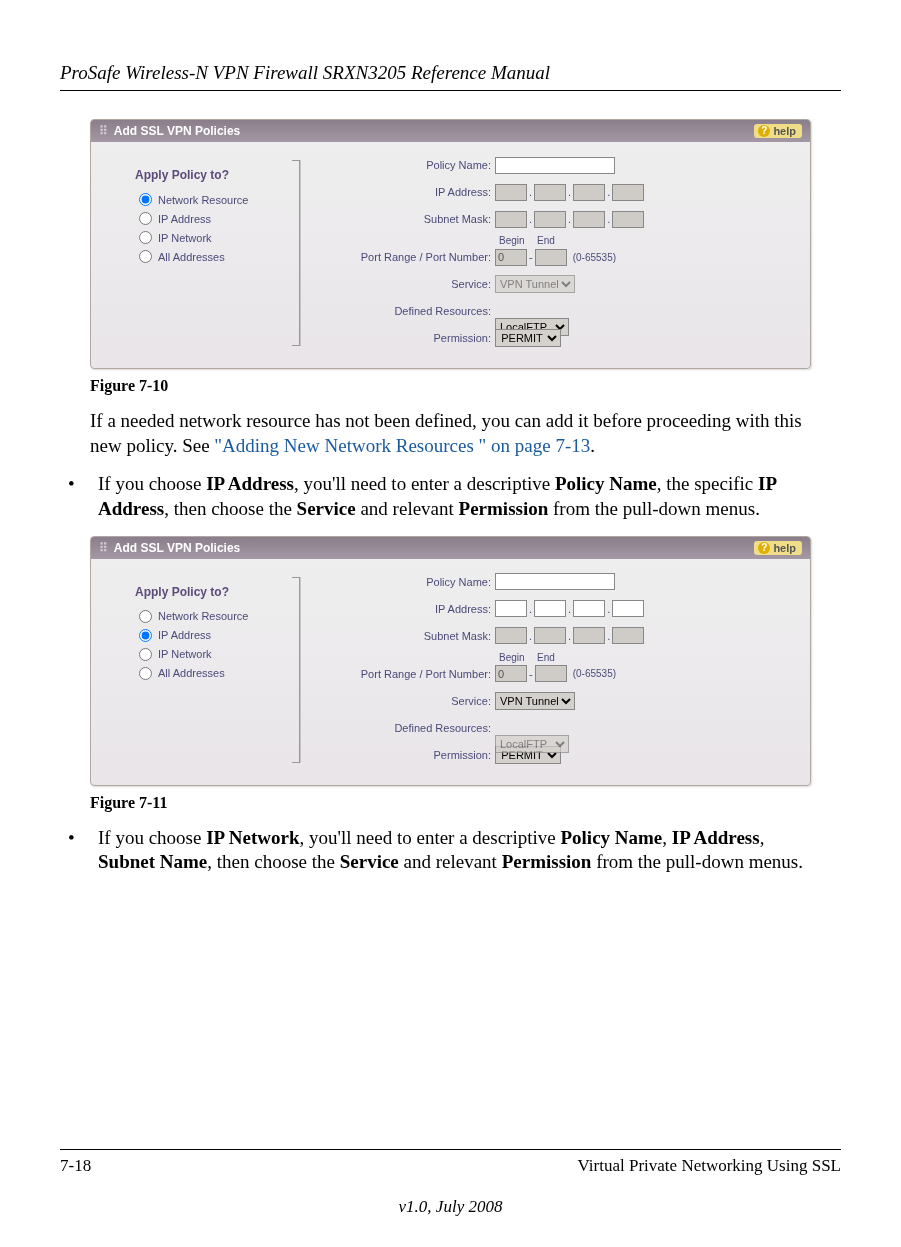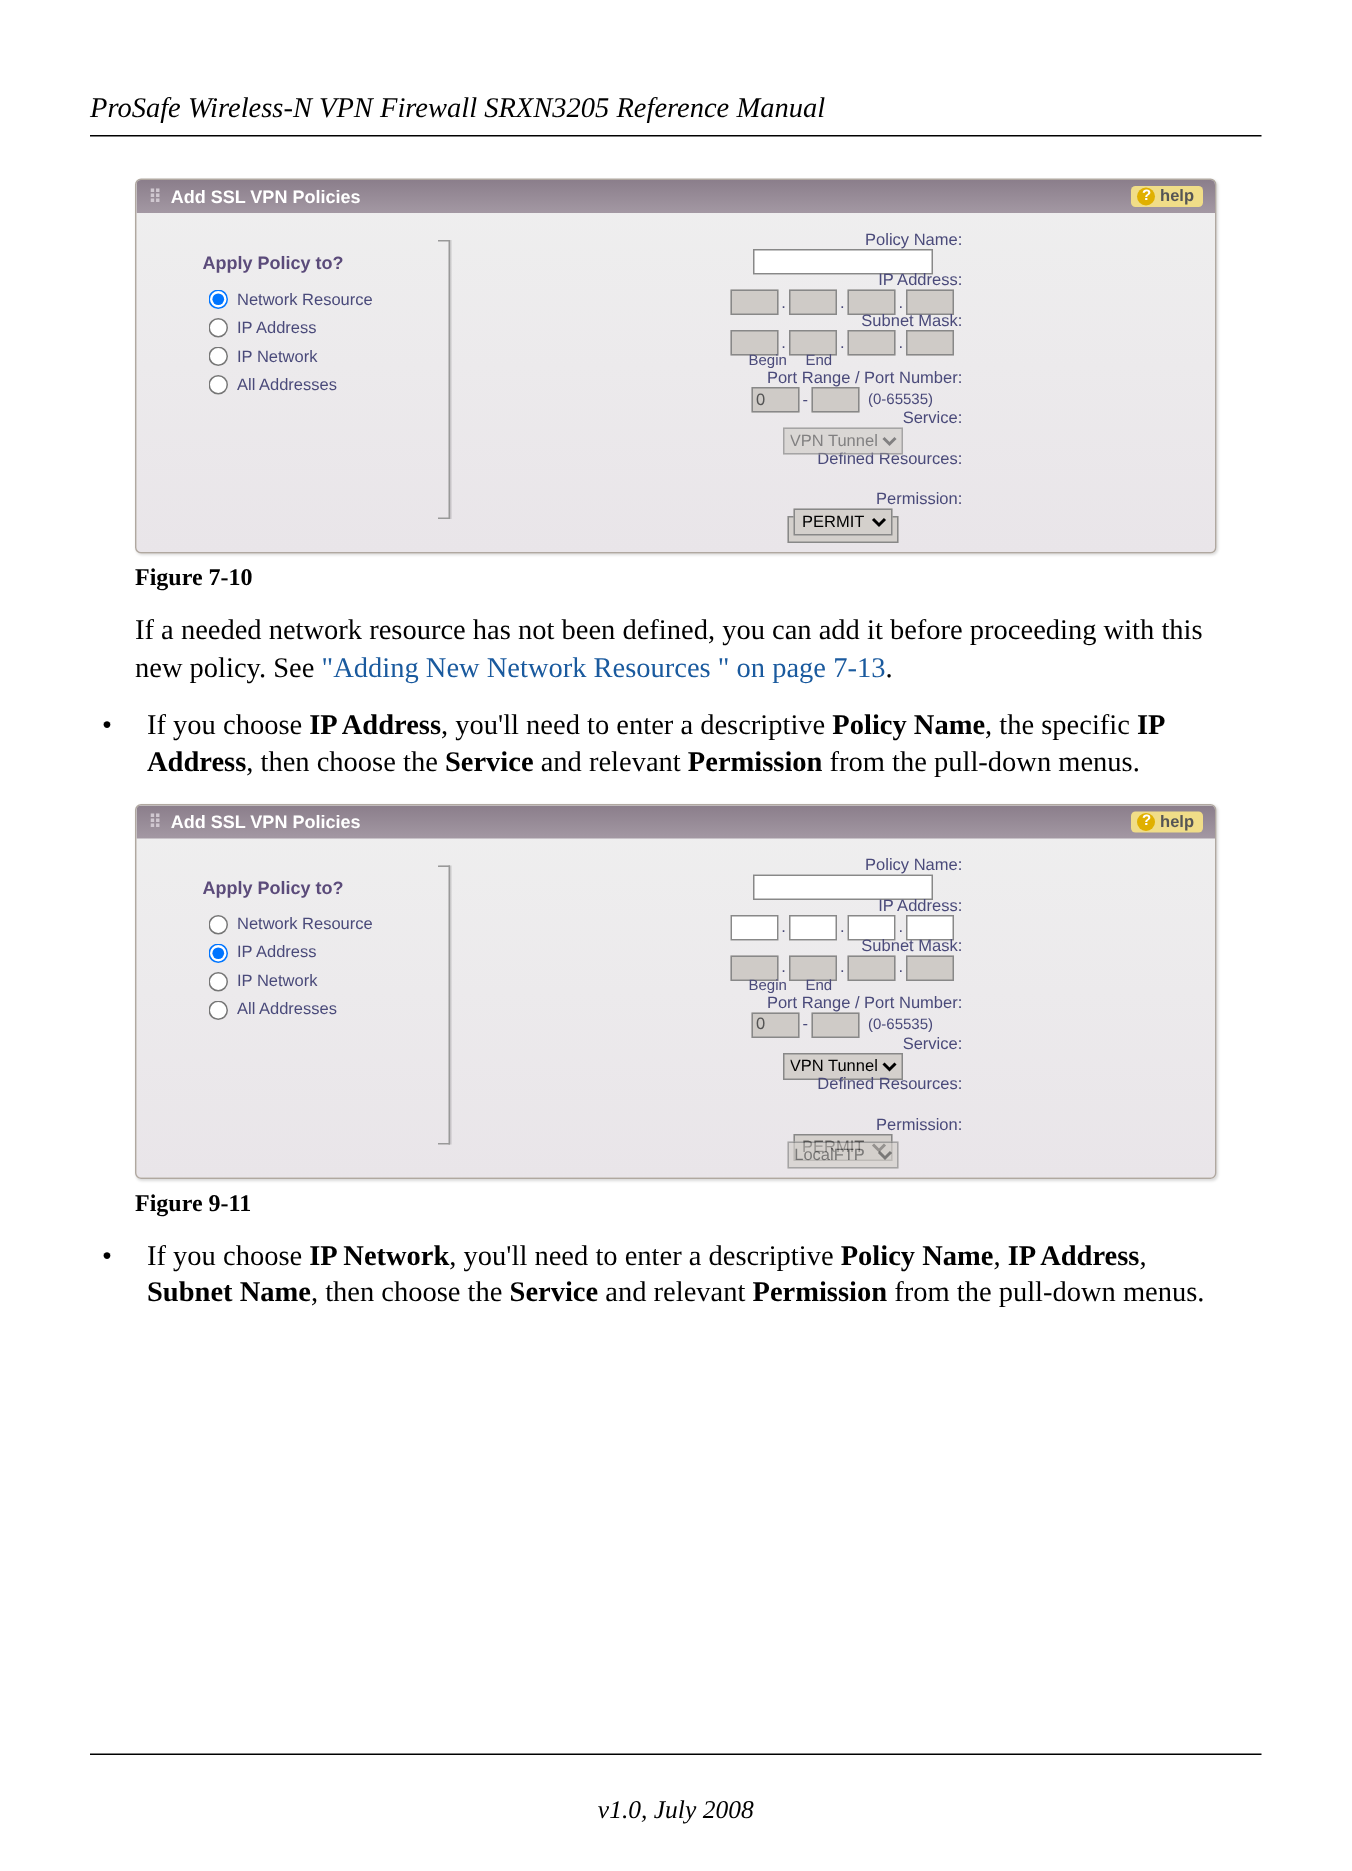--- a/index.html
+++ b/index.html
@@ -128,21 +128,20 @@
     }
     .form-col {
       flex: 1;
       padding: 2px 0 0 20px;
     }
     .form-row {
       display: flex;
       align-items: center;
       margin-bottom: 5px;
       height: 22px;
-      flex-direction: column;
     }
     .form-label {
       width: 168px;
       text-align: right;
       color: #4a4a7a;
       padding-right: 4px;
     }
     .form-field {
       display: flex;
       align-items: center;
@@ -392,25 +391,29 @@
         </div>
         <div class="form-row">
           <div class="form-label">Permission:</div>
           <div class="form-field">
               <select class="sel-sm"><option>PERMIT</option></select>
             </div>
         </div>
       </div>
     </div>
   </div>
-  <div class="figure-caption">Figure 9-11</div>
+  <div class="figure-caption">Figure 7-11</div>
 </div>
 
 <div class="bullet-item">
   <div class="bullet-dot">•</div>
   <div class="bullet-content">
     <span>If you choose </span><b>IP Network</b><span>, you'll need to enter a descriptive </span><b>Policy Name</b><span>, </span><b>IP Address</b><span>, </span><b>Subnet Name</b><span>, then choose the </span><b>Service</b><span> and relevant </span><b>Permission</b><span> from the pull-down menus.</span>
   </div>
 </div>
 
 <div class="footer">
+  <div class="footer-line1">
+    <span>7-18</span>
+    <span>Virtual Private Networking Using SSL</span>
+  </div>
   <div class="footer-line2">v1.0, July 2008</div>
 </div>
 
 </body></html>

